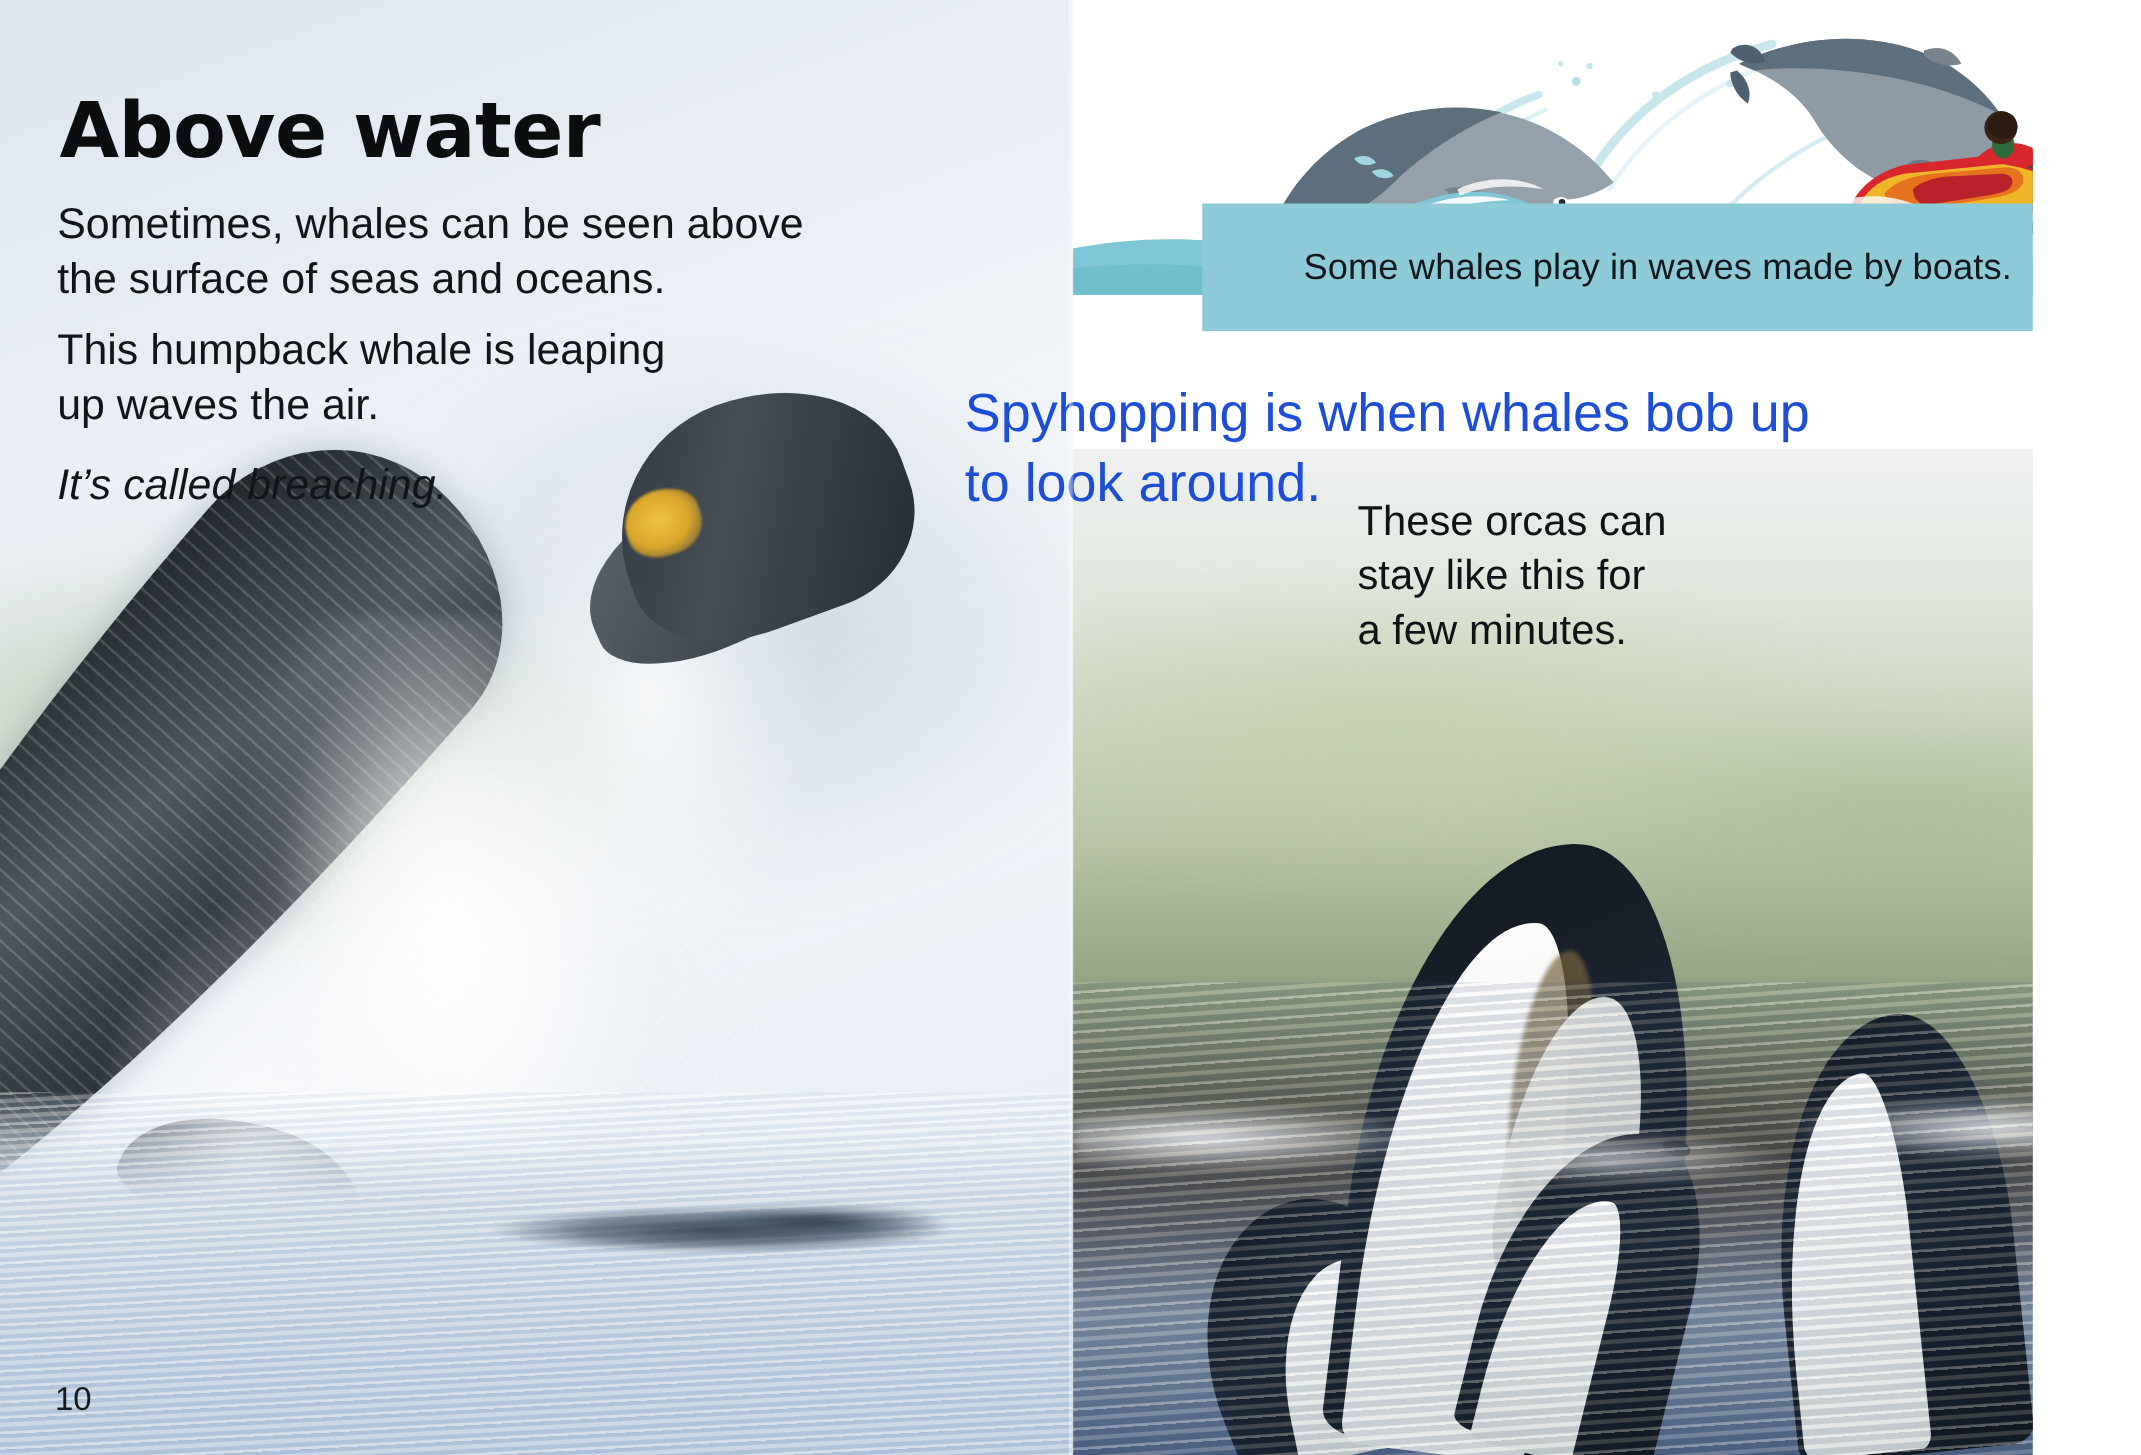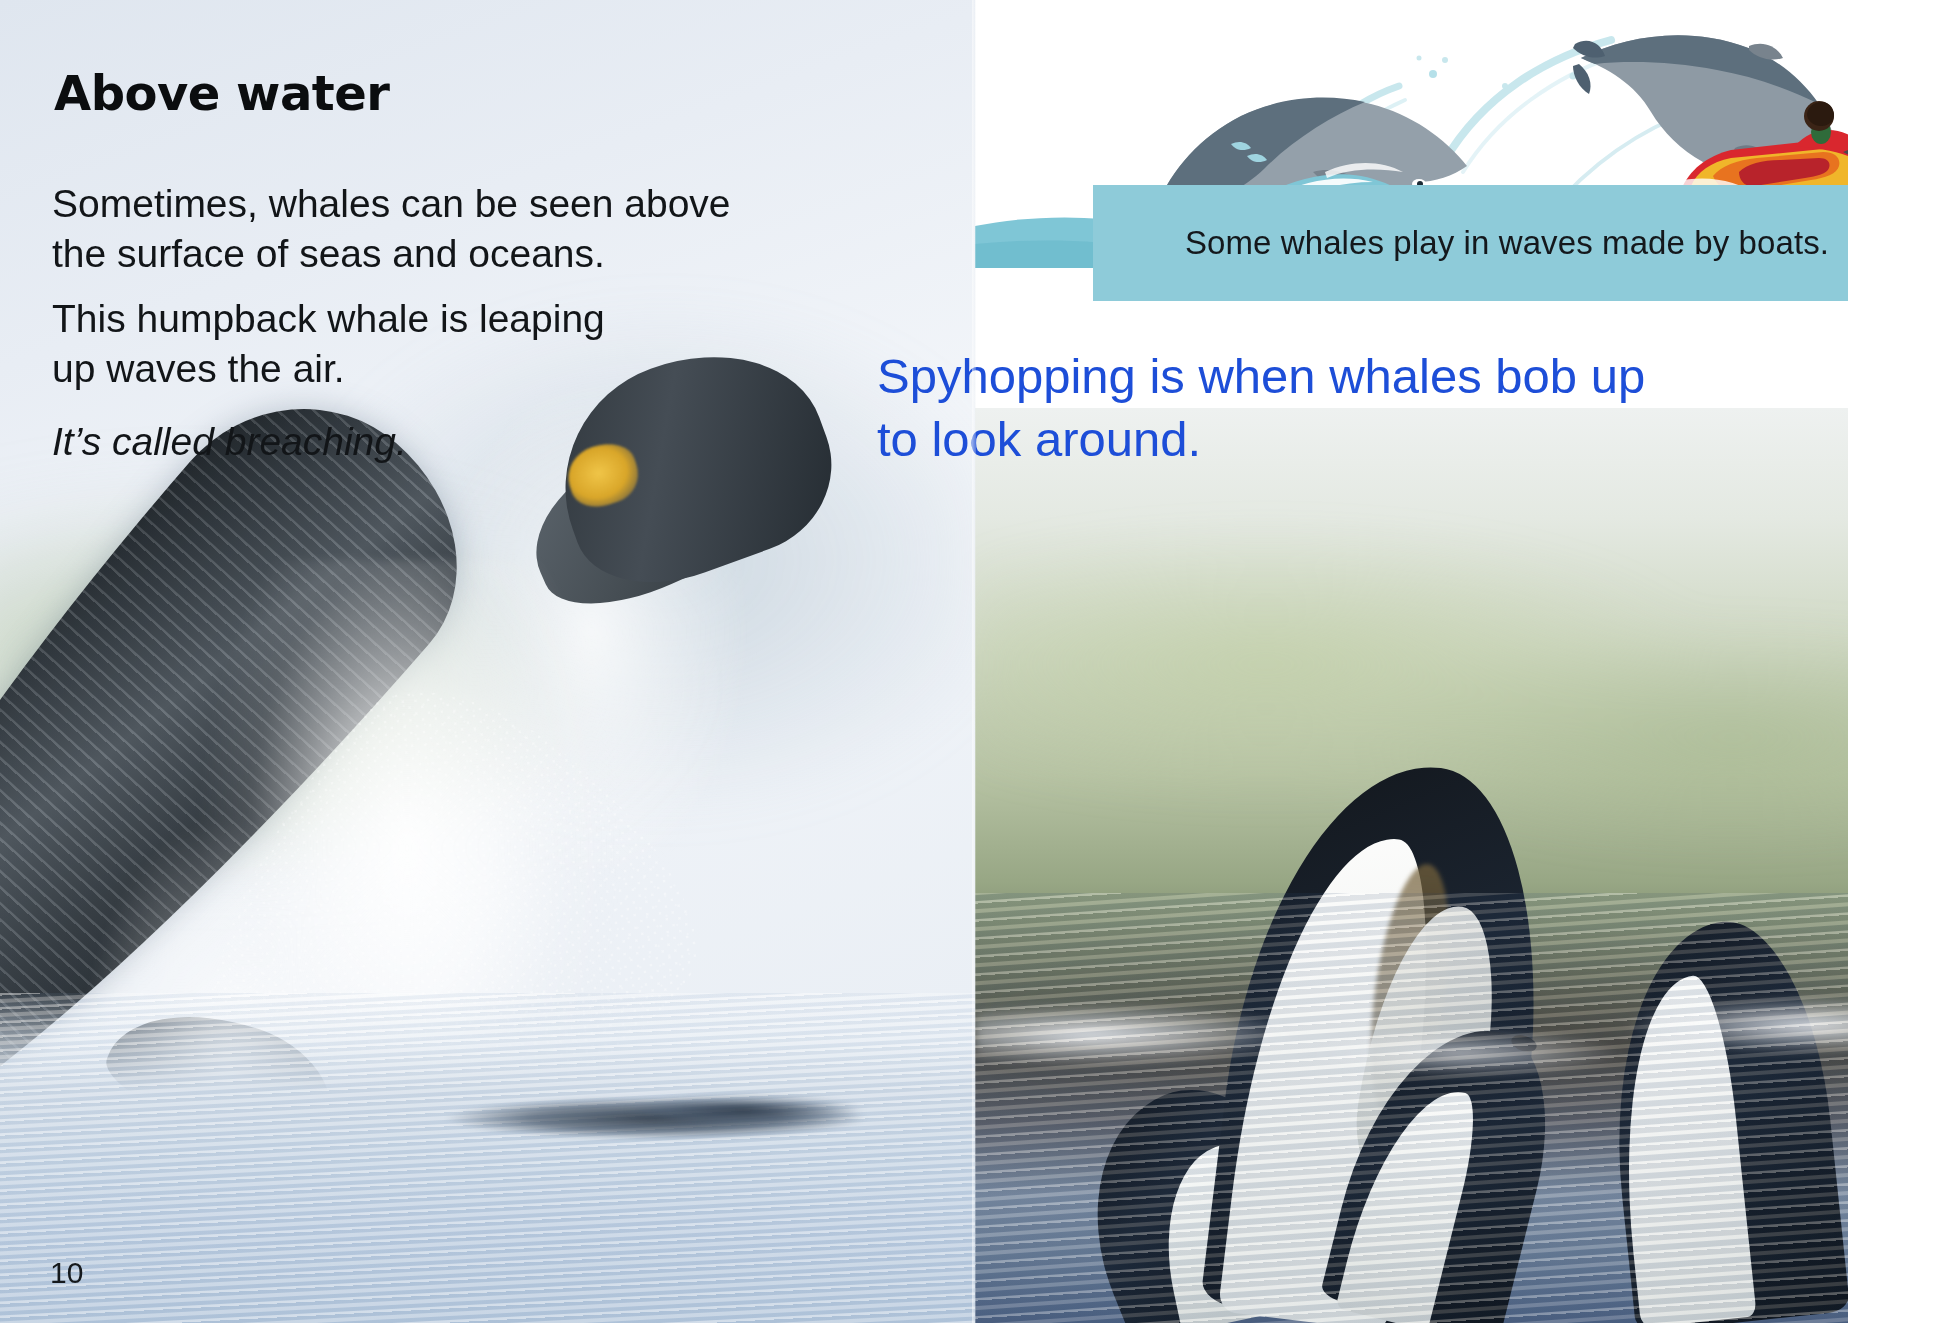--- a/index.html
+++ b/index.html
@@ -378,21 +378,21 @@
     border-radius: 50%;
     transform: rotate(18deg);
   }
 
   
   .heading {
     position: absolute;
     left: 54px; top: 37px;
     font-family: "DejaVu Sans", sans-serif;
     font-weight: bold;
-    font-size: 48px;
+    font-size: 70px;
     letter-spacing: -0.5px;
     color: #0b0d0f;
     line-height: 1;
   }
   .body-text {
     position: absolute;
     font-family: "Liberation Sans", sans-serif;
     font-size: 39px;
     line-height: 1.28;
     color: #121518;
@@ -605,15 +605,18 @@
       <div class="orca-right-white"></div>
 
       <div class="orca-foam"></div>
       <div class="orca-water"></div>
       <div class="orca-water-tex"></div>
     </div>
   </div>
 
   <p class="r-p1">Spyhopping is when whales bob up
 to look around.</p>
+  <p class="r-p2">These orcas can
+stay like this for
+a few minutes.</p>
 
   <div class="gutter"></div>
 </div>
 
 </body></html>

